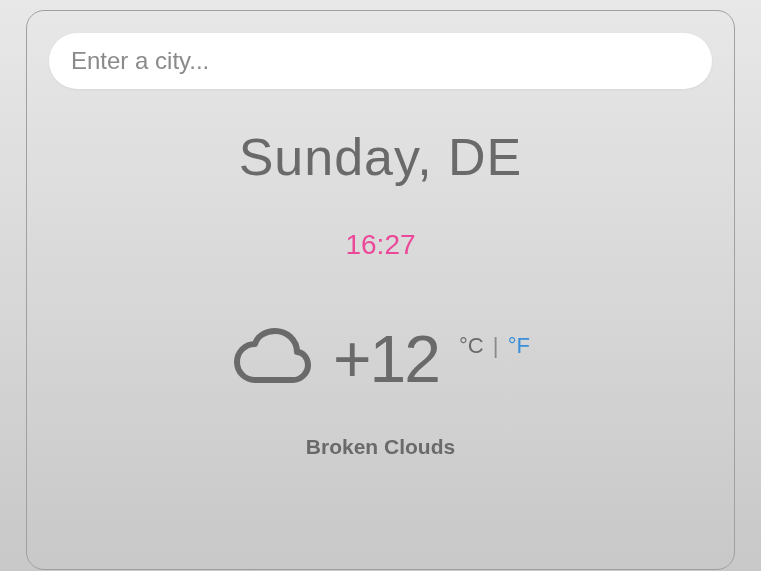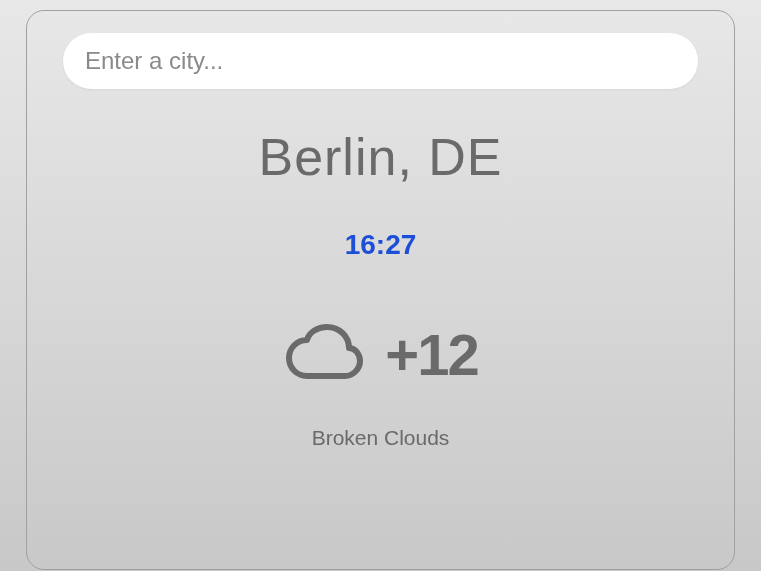--- a/index.html
+++ b/index.html
@@ -16,21 +16,21 @@
   height: 571px;
   overflow: hidden;
   color: #5a5a5a;
 }
 
 .card {
   background: transparent;
   border: 1px solid #a0a0a0;
   border-radius: 18px;
   margin: 10px 26px;
-  padding: 22px 36px;
+  padding: 22px 22px;
   height: 560px;
 }
 
 .search-input {
   width: 100%;
   height: 56px;
   border: none;
   border-radius: 28px;
   background: #ffffff;
   padding: 0 22px;
@@ -52,23 +52,23 @@
   font-size: 52px;
   font-weight: 300;
   letter-spacing: 1px;
   margin-top: 38px;
   color: #6a6a6a;
 }
 
 .time {
   text-align: center;
   font-size: 28px;
-  font-weight: 700;
+  font-weight: 400;
   margin-top: 42px;
-  color: #1d4ed8;
+  color: #ec4899;
 }
 
 .date {
   text-align: center;
   font-size: 30px;
   font-weight: 300;
   margin-top: 10px;
   color: #6a6a6a;
 }
 
@@ -84,22 +84,22 @@
   width: 82px;
   height: 62px;
 }
 
 .cloud-icon svg {
   width: 100%;
   height: 100%;
 }
 
 .temp-value {
-  font-size: 58px;
-  font-weight: 700;
+  font-size: 66px;
+  font-weight: 400;
   color: #6a6a6a;
   letter-spacing: -2px;
 }
 
 .units {
   font-size: 22px;
   font-weight: 400;
   align-self: flex-start;
   margin-top: 12px;
   color: #6a6a6a;
@@ -119,52 +119,57 @@
   cursor: pointer;
 }
 
 .details {
   text-align: center;
   margin-top: 38px;
 }
 
 .detail-line {
   font-size: 21px;
-  font-weight: 400;
+  font-weight: 700;
   color: #6a6a6a;
   margin-bottom: 22px;
 }
 </style>
 </head>
 <body>
 
 <div class="card">
 
   <input type="text" class="search-input" placeholder="Enter a city..." style="">
 
-  <h1 class="city">Berlin, DE</h1>
+  <h1 class="city">Sunday, DE</h1>
 
   <div class="time">16:27</div>
 
 
   <div class="temp-row">
     <span class="cloud-icon">
       <svg viewBox="0 0 82 62" fill="none" stroke="#6a6a6a" stroke-width="6" stroke-linecap="round" stroke-linejoin="round">
         <path d="M 24 52
                  C 14 52, 6 44, 6 34
                  C 6 24, 14 16, 24 16
                  C 26 8, 35 3, 44 3
                  C 56 3, 66 12, 66 24
                  C 72 24, 77 30, 77 37
                  C 77 45, 70 52, 62 52
                  Z"></path>
       </svg>
     </span>
 
     <span class="temp-value">+12</span>
 
+    <span class="units">
+      <span class="unit-active">°C</span>
+      <span class="unit-sep">|</span>
+      <span class="unit-inactive">°F</span>
+    </span>
   </div>
 
   <div class="details">
     <div class="detail-line">Broken Clouds</div>
   </div>
 
 </div>
 
 </body></html>

